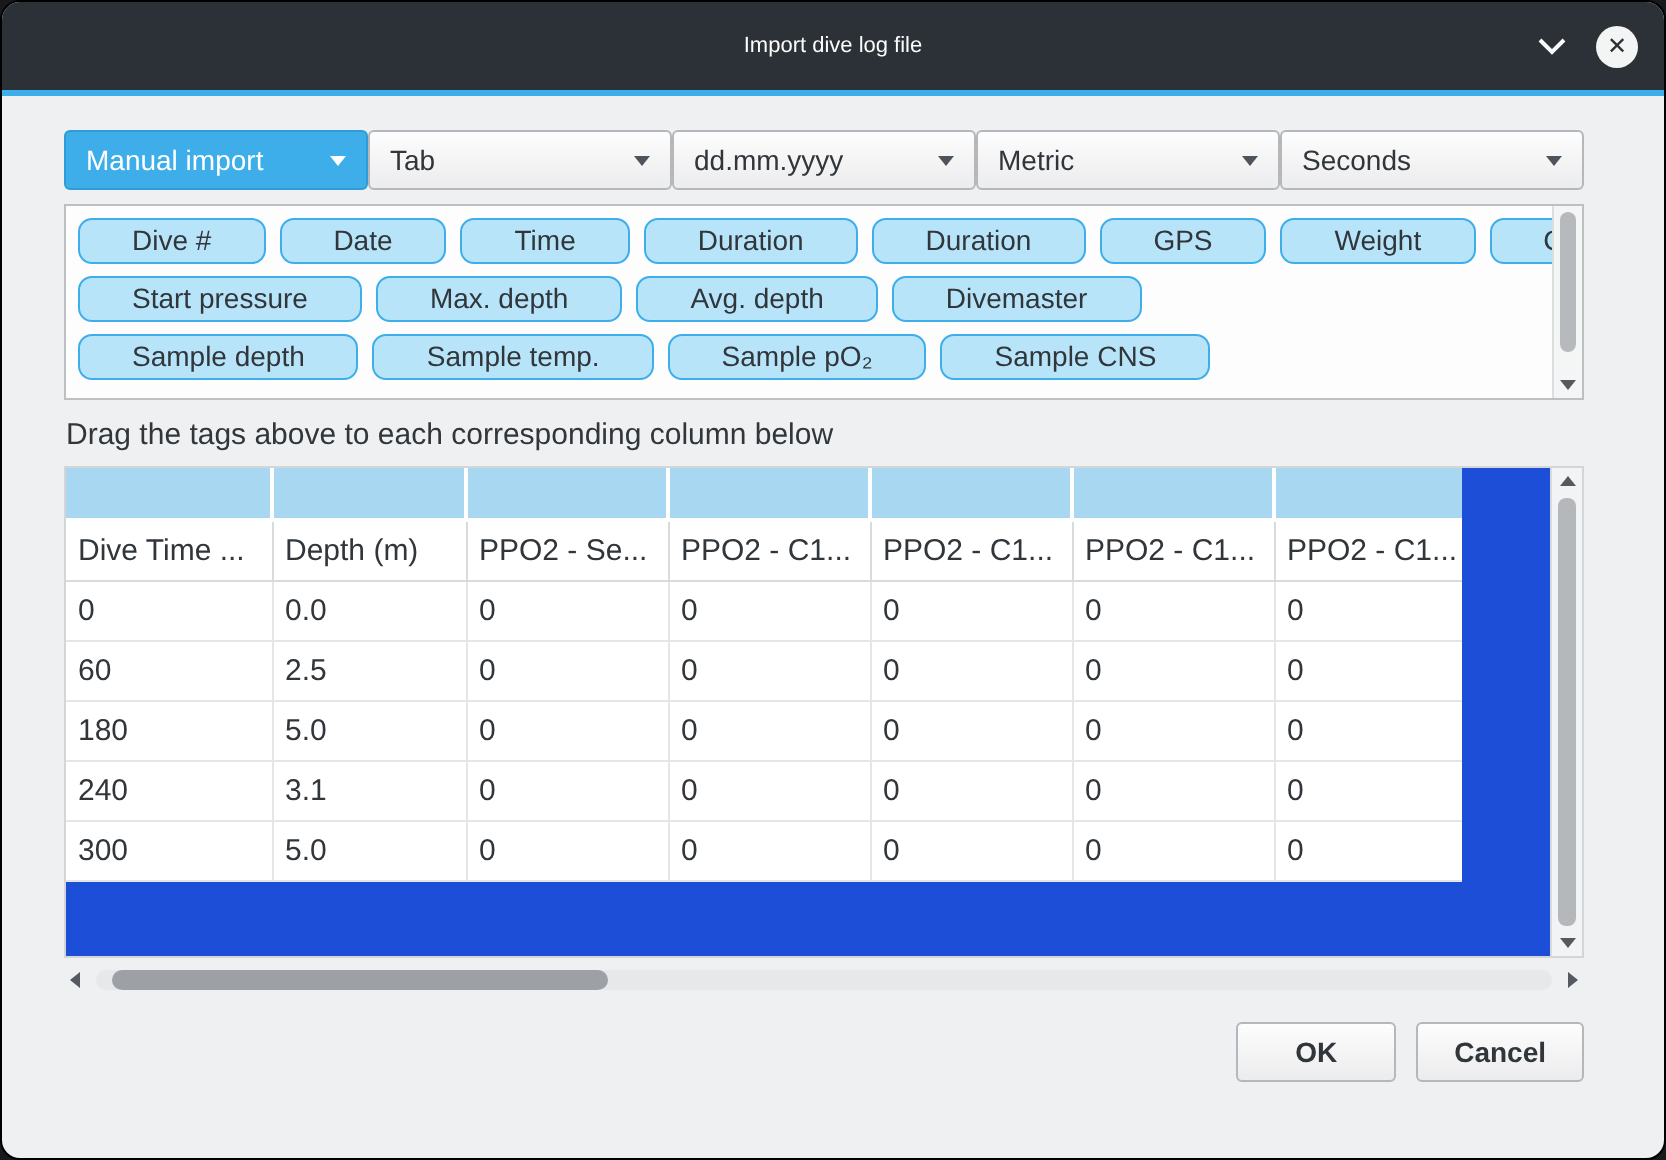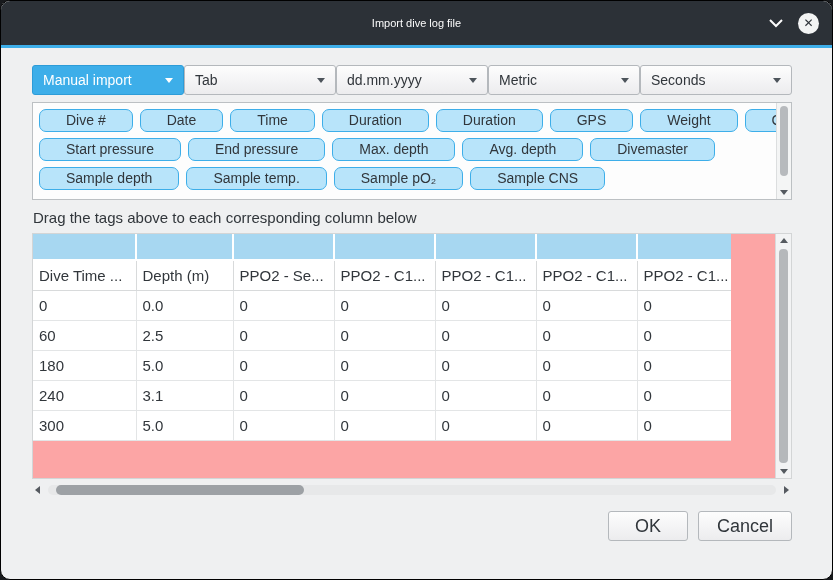--- a/index.html
+++ b/index.html
@@ -58,21 +58,21 @@
   }
   .tag-scrollbar .thumb { position:absolute; top:3px; left:3px; width:8px; height:70px; background:#b7babd; border-radius:4px; }
   .sb-arrow-down, .sb-arrow-up { width:0; height:0; border-left:4px solid transparent; border-right:4px solid transparent; position:absolute; left:3px; }
   .sb-arrow-down { border-top:5px solid #555a60; bottom:4px; }
   .sb-arrow-up { border-bottom:5px solid #555a60; top:4px; }
 
   .instruction { font-size:15px; margin:9px 1px 7px; }
 
   
   .table-area {
-    height:246px; flex:0 0 auto; background:#fca5a5; border:1px solid #d3d5d6;
+    height:246px; flex:0 0 auto; background:#1d4ed8; border:1px solid #d3d5d6;
     display:flex; overflow:hidden;gap:44px;
   }
   .table-clip { flex:1; overflow:hidden; }
   table { border-collapse:collapse; table-layout:fixed; width:795px; font-size:15px; }
   .drop-row td { height:26px; background:var(--drop-cell-bg,#a7d7f1); border-right:2px solid #fff; border-bottom:2px solid #fff; cursor:default; }
   .head-row th {
     height:30px; font-weight:normal; text-align:left; padding:0 6px;
     border-right:1px solid #d8dadb; border-bottom:1px solid #d8dadb;
     background:#fff; white-space:nowrap; overflow:hidden;
   }
@@ -93,23 +93,24 @@
   .h-arrow-left, .h-arrow-right { position:absolute; top:4px; width:0; height:0; border-top:4px solid transparent; border-bottom:4px solid transparent; }
   .h-arrow-left { left:3px; border-right:5px solid #555a60; }
   .h-arrow-right { right:3px; border-left:5px solid #555a60; }
 
   
   .button-row { display:flex; justify-content:flex-end; gap:10px; margin-top:13px; }
   .btn {
     min-width:80px; height:30px; padding:0 18px;
     border:1px solid #b4b8bc; border-radius:3px;
     background:linear-gradient(#fdfdfd,#ececee);
-    font-size:18px; color:var(--text,#31363b);
+    font-size:14px; color:var(--text,#31363b);
     display:flex; align-items:center; justify-content:center; cursor:default;
     font-family:"Liberation Sans","DejaVu Sans",sans-serif;
+    font-weight:bold;
   }
 </style>
 </head>
 <body>
 
 <div class="window">
 
   <div class="titlebar">
     <span class="title">Import dive log file</span>
     <div class="titlebar-actions">
@@ -155,21 +156,20 @@
             <span class="tag">Date</span>
             <span class="tag">Time</span>
             <span class="tag">Duration</span>
             <span class="tag">Duration</span>
             <span class="tag">GPS</span>
             <span class="tag">Weight</span>
             <span class="tag">Cyl. size</span>
           </div>
           <div class="tag-row">
             <span class="tag">Start pressure</span>
-            <span class="tag">End pressure</span>
             <span class="tag">Max. depth</span>
             <span class="tag">Avg. depth</span>
             <span class="tag">Divemaster</span>
           </div>
           <div class="tag-row">
             <span class="tag">Sample depth</span>
             <span class="tag">Sample temp.</span>
             <span class="tag">Sample pO₂</span>
             <span class="tag">Sample CNS</span>
           </div>

